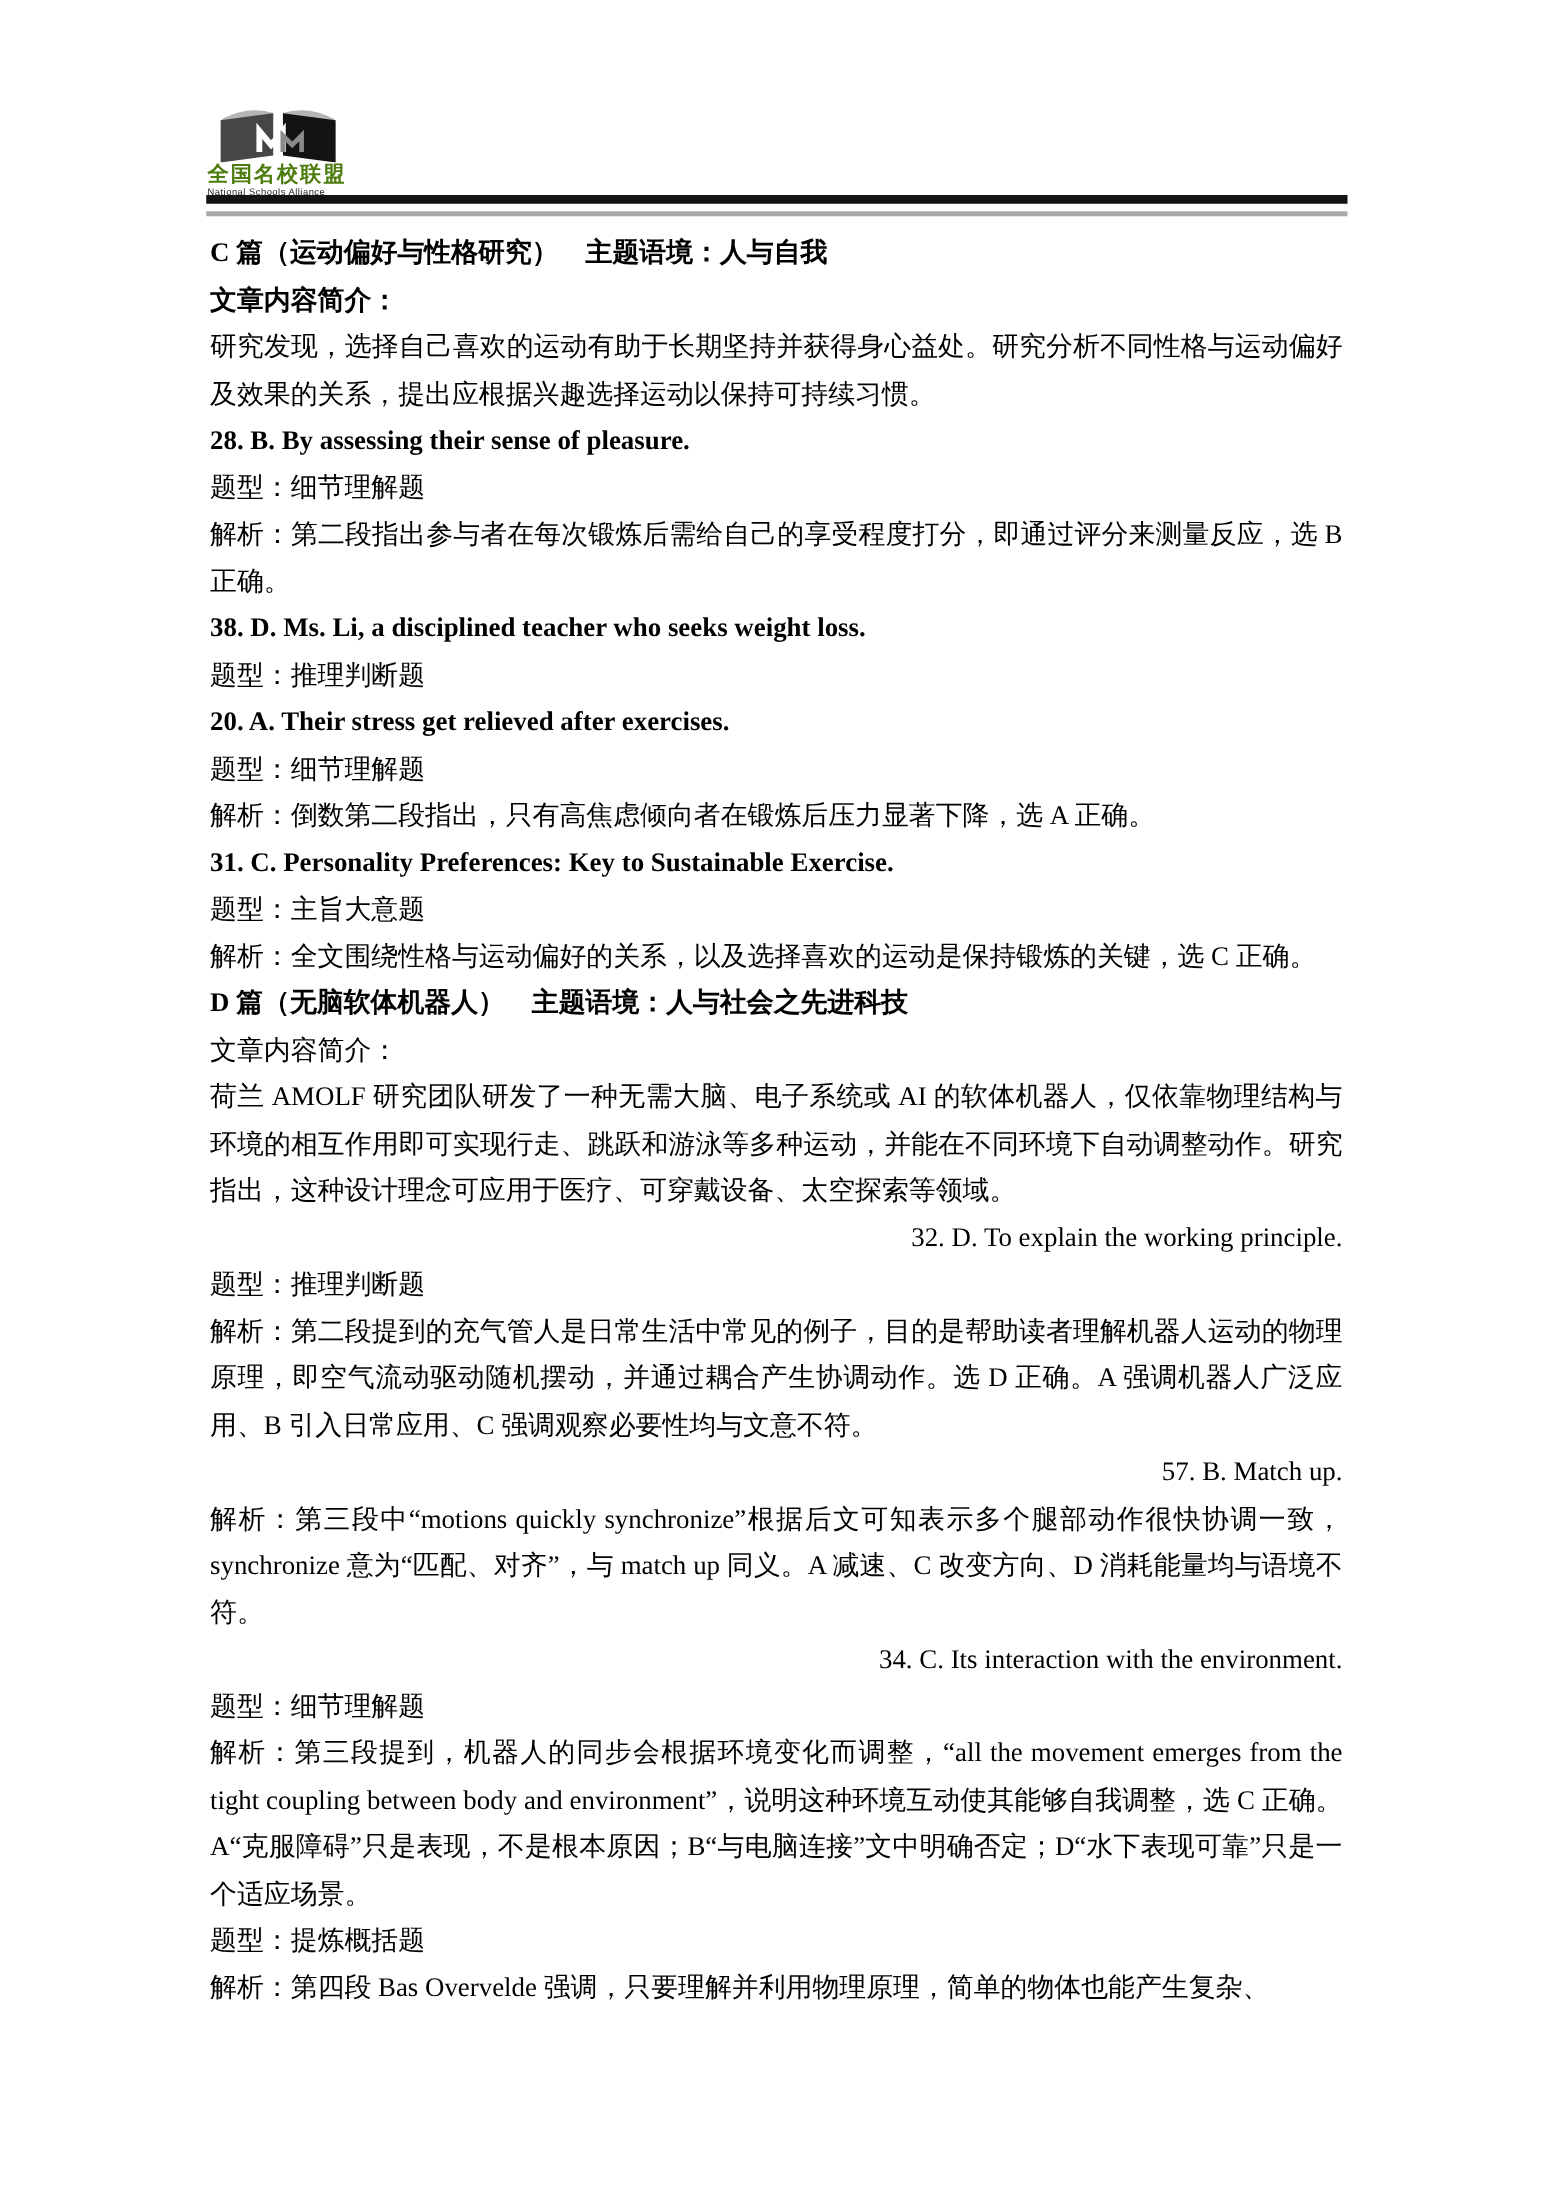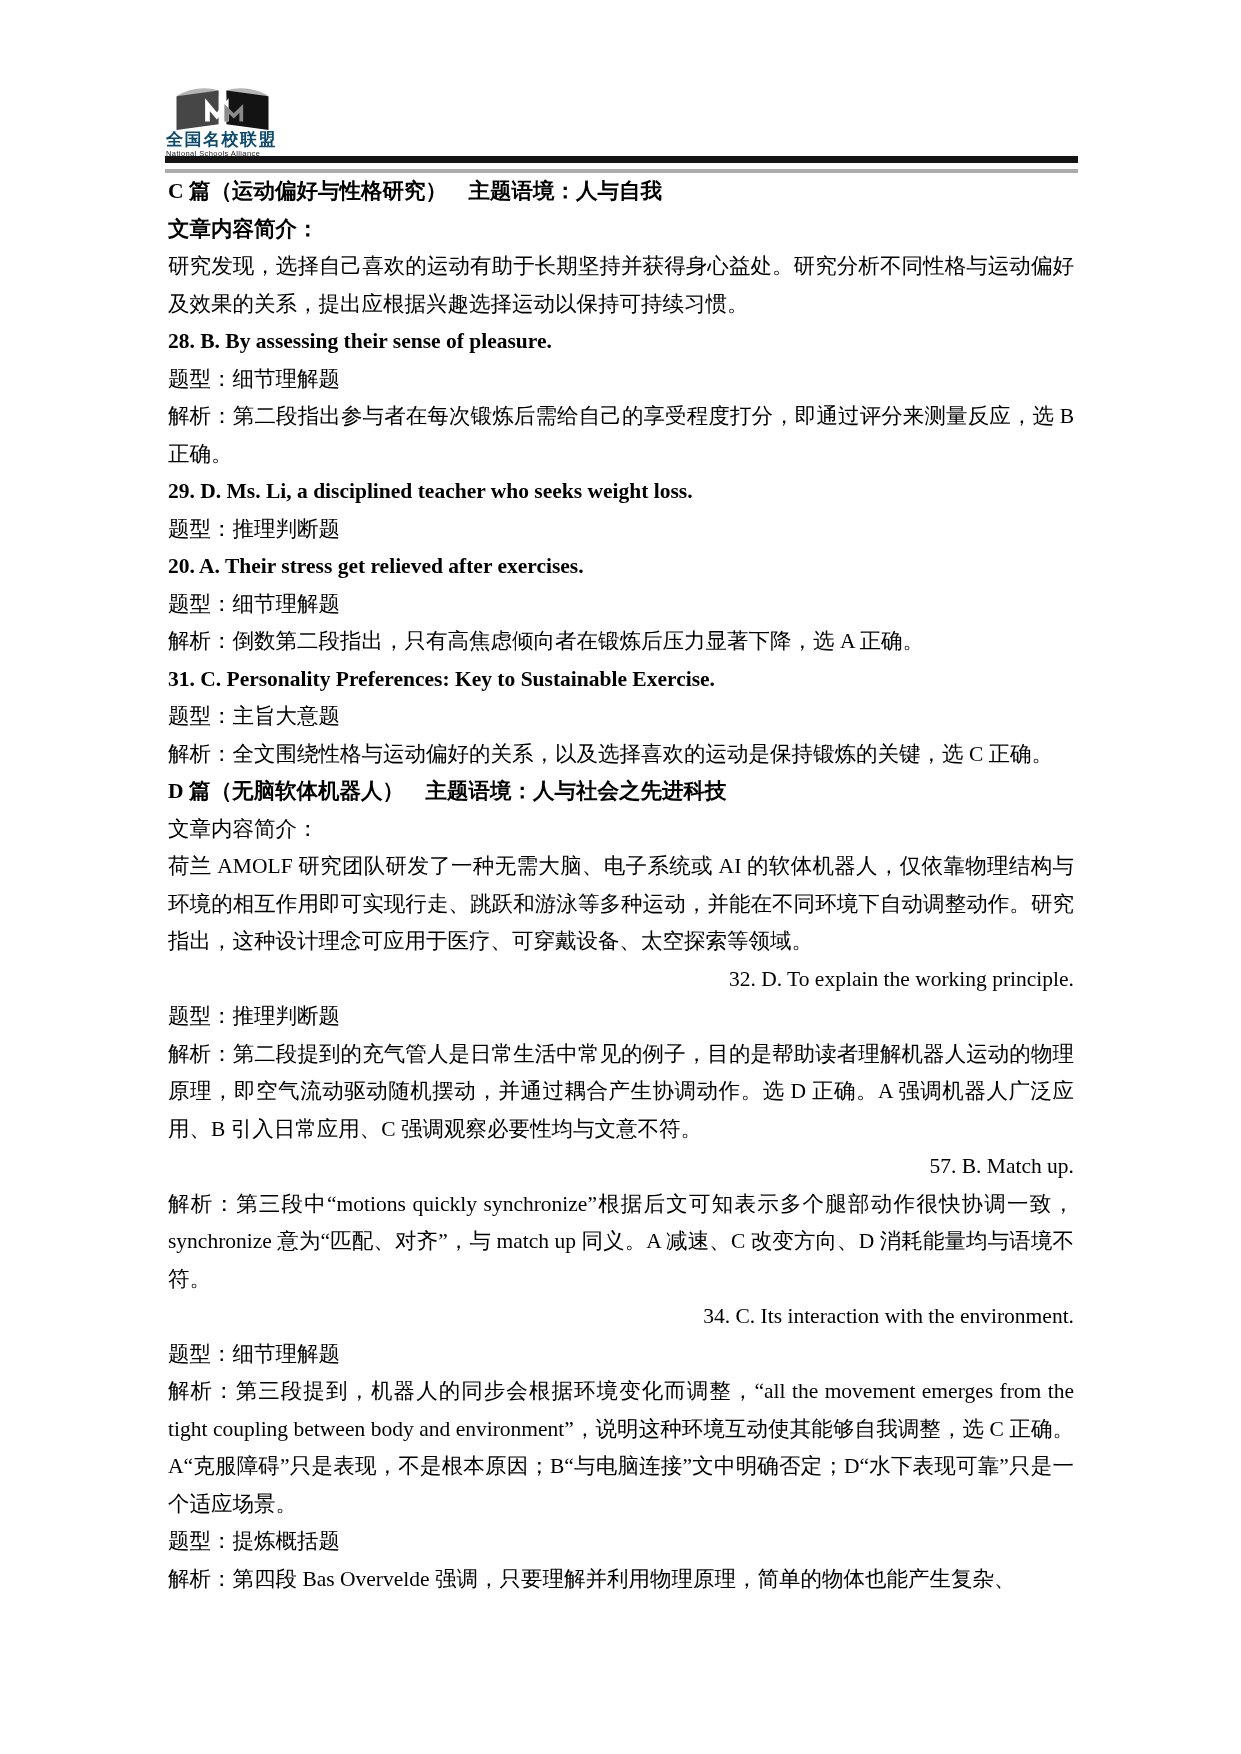--- a/index.html
+++ b/index.html
@@ -20,21 +20,21 @@
     width:120px;
     text-align:left;
   }
   .logo svg{display:block;}
   .logo-zh{
     font-family:"Liberation Sans","DejaVu Sans",sans-serif;
     font-weight:bold;
     font-size:17px;
     letter-spacing:1.5px;
     line-height:19px;
-    color:#0c4a6e;
+    color:#4d7c0f;
     white-space:nowrap;
   }
   .logo-en{
     font-family:"Liberation Sans","DejaVu Sans",sans-serif;
     font-size:7.5px;
     letter-spacing:.4px;
     line-height:9px;
     color:#222;
     white-space:nowrap;
   }
@@ -47,21 +47,21 @@
   .rule-gray{
     position:absolute;
     left:165px; top:169px;
     width:913px; height:4px;
     background:#ababab;
   }
   
   .content{
     position:absolute;
     left:168px;
-    top:173px;
+    top:184px;
     width:906px;
     font-size:21.5px;
     line-height:37.5px;
   }
   .blk{
     margin:0;
     text-align:justify;
     text-justify:inter-ideograph;
     word-break:break-word;
   }
@@ -98,21 +98,21 @@
   <div class="rule-black"></div>
   <div class="rule-gray"></div>
 
   <div class="content">
       <p class="blk heading">C 篇（运动偏好与性格研究）　主题语境：人与自我</p>
       <p class="blk heading">文章内容简介：</p>
       <p class="blk body">研究发现，选择自己喜欢的运动有助于长期坚持并获得身心益处。研究分析不同性格与运动偏好及效果的关系，提出应根据兴趣选择运动以保持可持续习惯。</p>
       <p class="blk answer-bold">28. B. By assessing their sense of pleasure.</p>
       <p class="blk body">题型：细节理解题</p>
       <p class="blk body">解析：第二段指出参与者在每次锻炼后需给自己的享受程度打分，即通过评分来测量反应，选 B 正确。</p>
-      <p class="blk answer-bold">29. D. Ms. Li, a disciplined teacher who seeks weight loss.</p>
+      <p class="blk answer-bold">38. D. Ms. Li, a disciplined teacher who seeks weight loss.</p>
       <p class="blk body">题型：推理判断题</p>
       <p class="blk answer-bold">20. A. Their stress get relieved after exercises.</p>
       <p class="blk body">题型：细节理解题</p>
       <p class="blk body">解析：倒数第二段指出，只有高焦虑倾向者在锻炼后压力显著下降，选 A 正确。</p>
       <p class="blk answer-bold">31. C. Personality Preferences: Key to Sustainable Exercise.</p>
       <p class="blk body">题型：主旨大意题</p>
       <p class="blk body">解析：全文围绕性格与运动偏好的关系，以及选择喜欢的运动是保持锻炼的关键，选 C 正确。</p>
       <p class="blk heading">D 篇（无脑软体机器人）　主题语境：人与社会之先进科技</p>
       <p class="blk body">文章内容简介：</p>
       <p class="blk body">荷兰 AMOLF 研究团队研发了一种无需大脑、电子系统或 AI 的软体机器人，仅依靠物理结构与环境的相互作用即可实现行走、跳跃和游泳等多种运动，并能在不同环境下自动调整动作。研究指出，这种设计理念可应用于医疗、可穿戴设备、太空探索等领域。</p>

